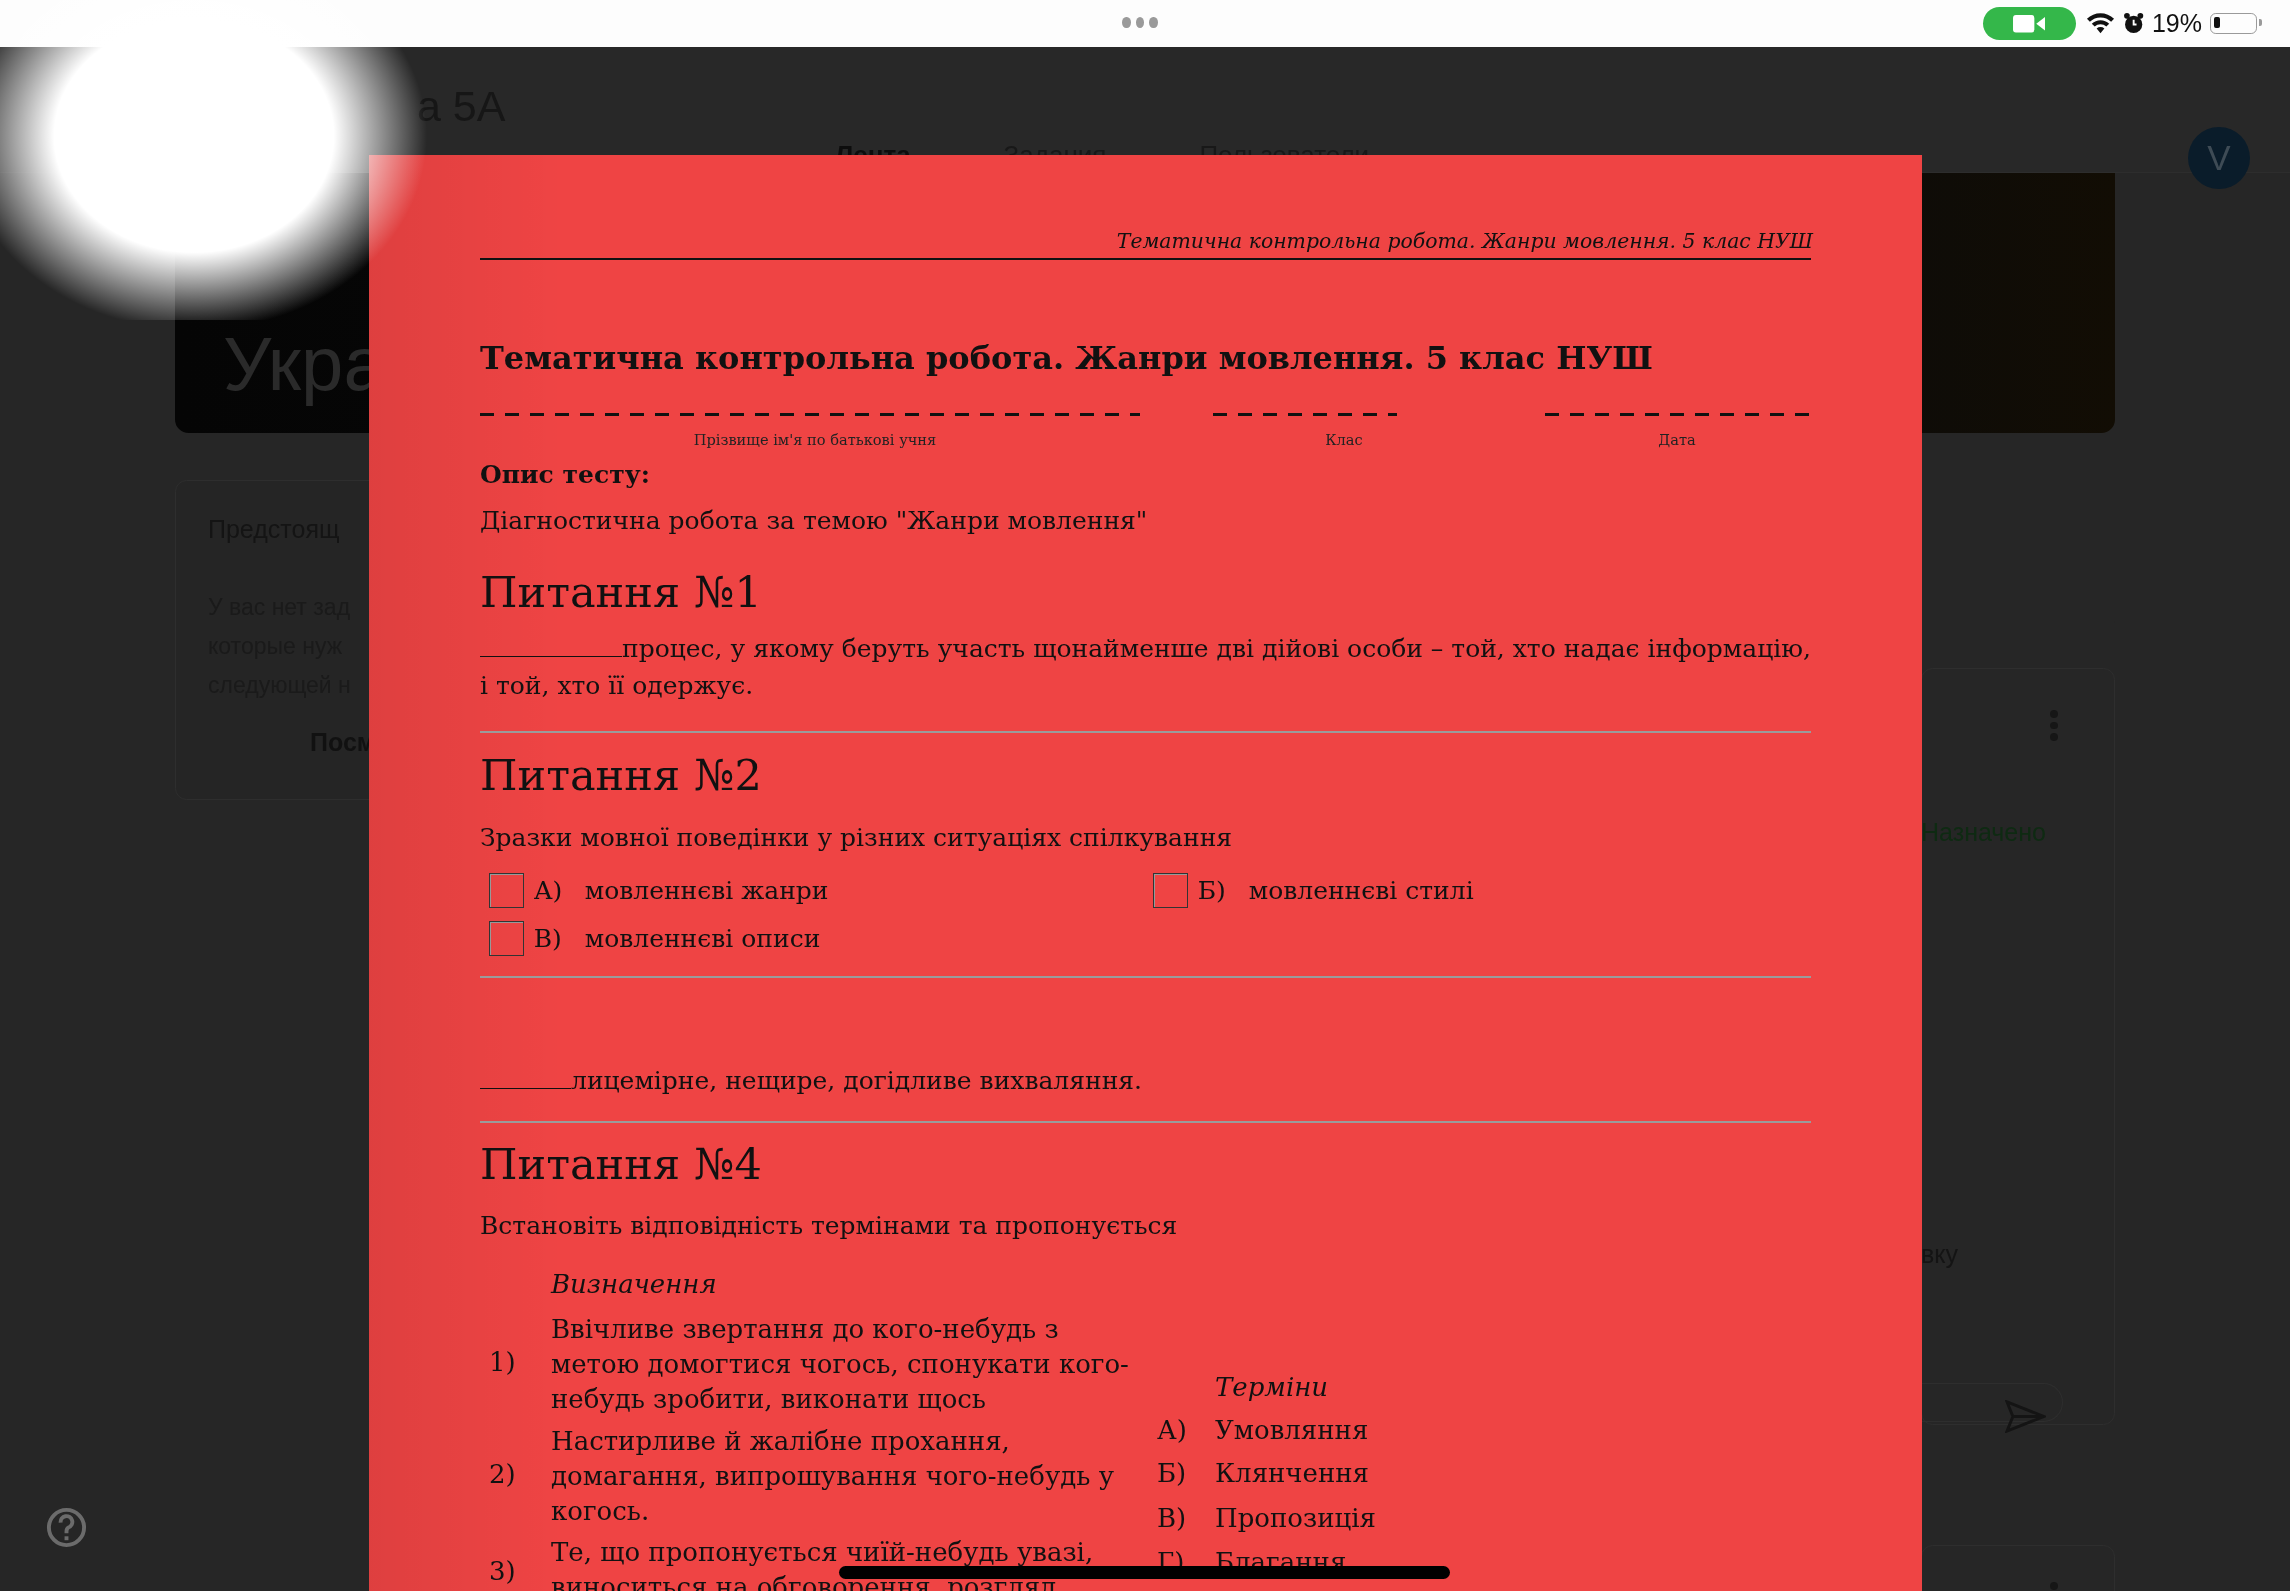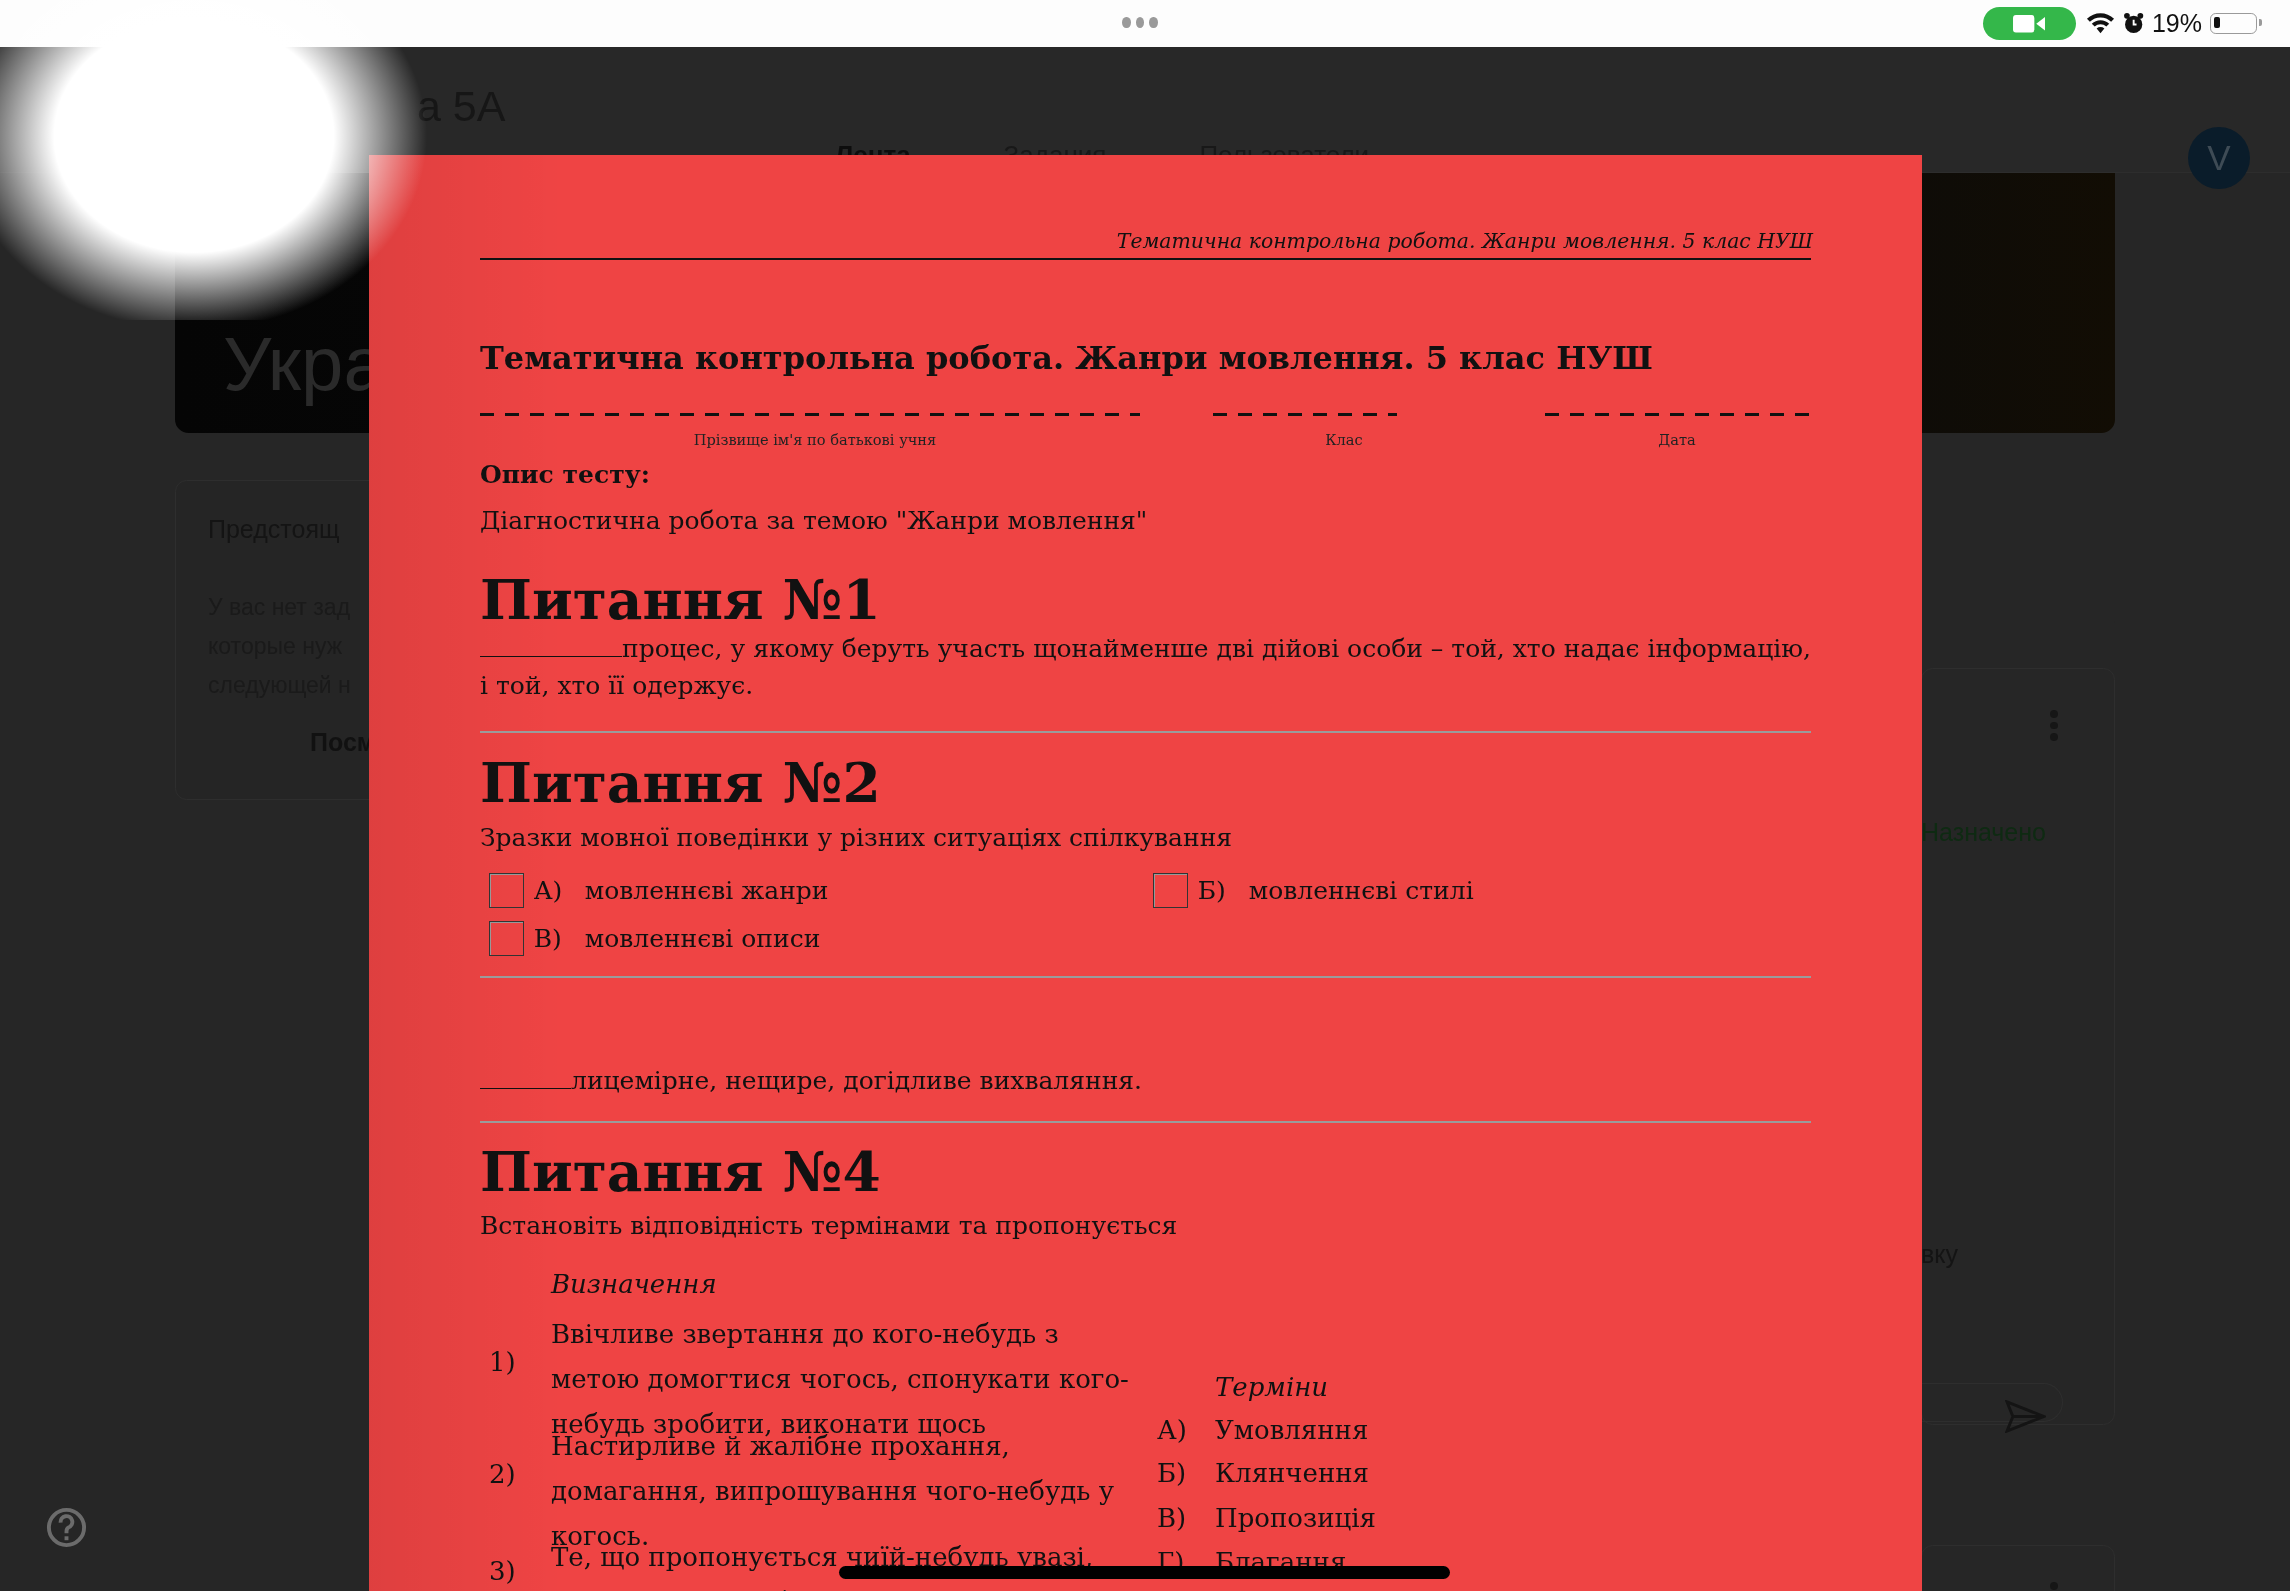--- a/index.html
+++ b/index.html
@@ -46,30 +46,30 @@
   .page { position: absolute; left: 369px; top: 155px; width: 1553px; height: 1436px; background: #ef4444; z-index: 10; font-family: "DejaVu Serif", serif; color: #111; }
   .page::before { content: ""; position: absolute; left: 0; top: 0; width: 194px; height: 100%; background: linear-gradient(90deg, rgba(0,0,0,0.07), rgba(0,0,0,0)); pointer-events: none; }
   .page .abs { position: absolute; }
   .run-head { right: 109px; top: 74px; font-style: italic; font-size: 20.4px; }
   .run-rule { left: 111px; top: 103px; width: 1331px; height: 1.9px; background: #111; }
   .doc-title { left: 111px; top: 184px; font-size: 32px; font-weight: bold; }
   .dashes { top: 258px; height: 2.9px; background: repeating-linear-gradient(90deg, #111 0 13.6px, transparent 13.6px 25px); }
   .field-label { top: 276px; font-size: 14.6px; color: #222; text-align: center; }
   .desc-head { left: 111px; top: 305px; font-size: 25px; font-weight: bold; }
   .desc-text { left: 111px; top: 351px; font-size: 25px; }
-  .q-head { left: 111px; font-size: 55px; font-weight: bold; }
+  .q-head { left: 111px; font-size: 43px; font-weight: normal; }
   .q-text { left: 111px; font-size: 25px; line-height: 37px; width: 1331px; }
   .blank { display: inline-block; border-bottom: 1.5px solid #111; height: 25px; vertical-align: baseline; }
   .hr { left: 111px; width: 1331px; height: 1.9px; background: #9b9b9b; }
   .opt { display: flex; align-items: center; font-size: 25px; }
   .chk { width: 35px; height: 35px; border: 1.9px solid #333; margin-right: 9.7px; box-shadow: inset 1px 1px 0 #999; }
   .opt .letter { width: 51px; }
   .def-head { left: 182px; top: 1114px; font-size: 26px; font-style: italic; }
   .def-num { left: 120px; font-size: 26px; }
-  .def-text { left: 182px; width: 582px; font-size: 26px; line-height: 45px; }
+  .def-text { left: 182px; width: 582px; font-size: 26px; line-height: 35px; }
   .term-head { left: 846px; top: 1217px; font-size: 26px; font-style: italic; }
   .term-row { left: 788px; font-size: 26px; display: flex; }
   .term-row .letter { width: 58px; }
 
   .home-indicator { position: absolute; left: 839px; top: 1566px; width: 611px; height: 12.6px; border-radius: 6.8px; background: #000; z-index: 30; }
   .smudge { position: absolute; left: 0; top: 0; width: 456px; height: 320px; z-index: 25; pointer-events: none;
     background: radial-gradient(ellipse 233px 194px at 194px 136px, rgba(255,255,255,1) 60%, rgba(255,255,255,0) 100%); }
 </style>
 </head>
 <body>

